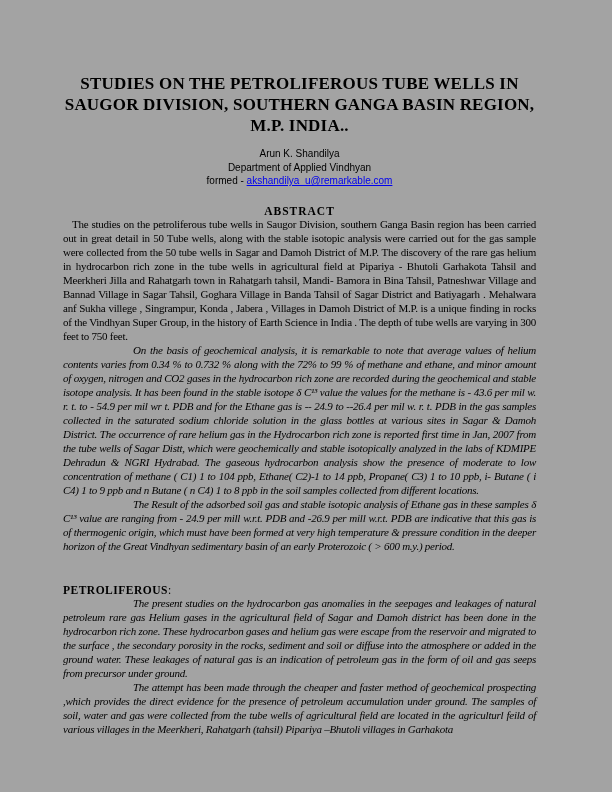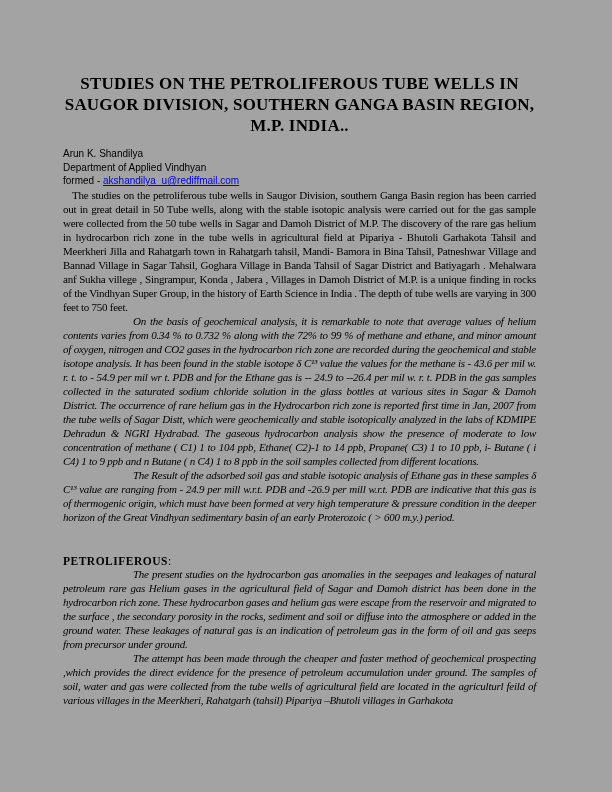--- a/index.html
+++ b/index.html
@@ -17,21 +17,21 @@
   }
   .title {
     font-size:17px;
     font-weight:bold;
     line-height:21px;
     text-align:center;
     letter-spacing:0.2px;
   }
   .authors {
     margin-top:11px;
-    text-align:left;
+    text-align:center;
     font-family:"Liberation Sans", sans-serif;
     font-size:10px;
     line-height:13.5px;
   }
   .authors .line { display:block; }
   .email-link {
     text-decoration:underline;
     cursor:pointer;
   }
   .abstract-heading {
@@ -65,24 +65,25 @@
 <body>
 
 <div class="page">
 
   <div class="title">STUDIES ON THE PETROLIFEROUS TUBE WELLS IN SAUGOR DIVISION, SOUTHERN GANGA BASIN REGION, M.P. INDIA..</div>
 
   <div class="authors">
     <span class="line">Arun K. Shandilya</span>
     <span class="line">Department of Applied Vindhyan</span>
     <span class="line">
-      <span>formed - </span><a class="email-link" href="#" style="color: rgb(0, 0, 238);">akshandilya_u@rediffmail.com</a>
+      <span>formed - </span><a class="email-link" href="#" style="color: rgb(0, 0, 238);">akshandilya_u@remarkable.com</a>
     </span>
   </div>
 
+  <div class="abstract-heading">ABSTRACT</div>
 
   <p class="body first-para indent-small">The studies on the petroliferous tube wells in Saugor Division, southern Ganga Basin region has been carried out in great detail in 50 Tube wells, along with the stable isotopic analysis were carried out for the gas sample were collected from the 50 tube wells in Sagar and Damoh District of M.P. The discovery of the rare gas helium in hydrocarbon rich zone in the tube wells in agricultural field at Pipariya - Bhutoli Garhakota Tahsil and Meerkheri Jilla and Rahatgarh town in Rahatgarh tahsil, Mandi- Bamora in Bina Tahsil, Patneshwar Village and Bannad Village in Sagar Tahsil, Goghara Village in Banda Tahsil of Sagar District and Batiyagarh . Mehalwara anf Sukha villege , Singrampur, Konda , Jabera , Villages in Damoh District of M.P. is a unique finding in rocks of the Vindhyan Super Group, in the history of Earth Science in India . The depth of tube wells are varying in 300 feet to 750 feet.</p>
 
   <p class="body gap indent-tab">On the basis of geochemical analysis, it is remarkable to note that average values of helium contents varies from 0.34 % to 0.732 % along with the 72% to 99 % of methane and ethane, and minor amount of oxygen, nitrogen and CO2 gases in the hydrocarbon rich zone are recorded during the geochemical and stable isotope analysis. It has been found in the stable isotope δ C¹³ value the values for the methane is - 43.6 per mil w. r. t. to - 54.9 per mil wr t. PDB and for the Ethane gas is -- 24.9 to --26.4 per mil w. r. t. PDB in the gas samples collected in the saturated sodium chloride solution in the glass bottles at various sites in Sagar &amp; Damoh District. The occurrence of rare helium gas in the Hydrocarbon rich zone is reported first time in Jan, 2007 from the tube wells of Sagar Distt, which were geochemically and stable isotopically analyzed in the labs of KDMIPE Dehradun &amp; NGRI Hydrabad. The gaseous hydrocarbon analysis show the presence of moderate to low concentration of methane ( C1) 1 to 104 ppb, Ethane( C2)-1 to 14 ppb, Propane( C3) 1 to 10 ppb, i- Butane ( i C4) 1 to 9 ppb and n Butane ( n C4) 1 to 8 ppb in the soil samples collected from different locations.</p>
 
   <p class="body gap indent-tab">The Result of the adsorbed soil gas and stable isotopic analysis of Ethane gas in these samples δ C¹³ value are ranging from - 24.9 per mill w.r.t. PDB and -26.9 per mill w.r.t. PDB are indicative that this gas is of thermogenic origin, which must have been formed at very high temperature &amp; pressure condition in the deeper horizon of the Great Vindhyan sedimentary basin of an early Proterozoic ( &gt; 600 m.y.) period.</p>
 
   <div class="intro-heading">
     <span>PETROLIFEROUS</span><span class="colon">:</span>
   </div>

